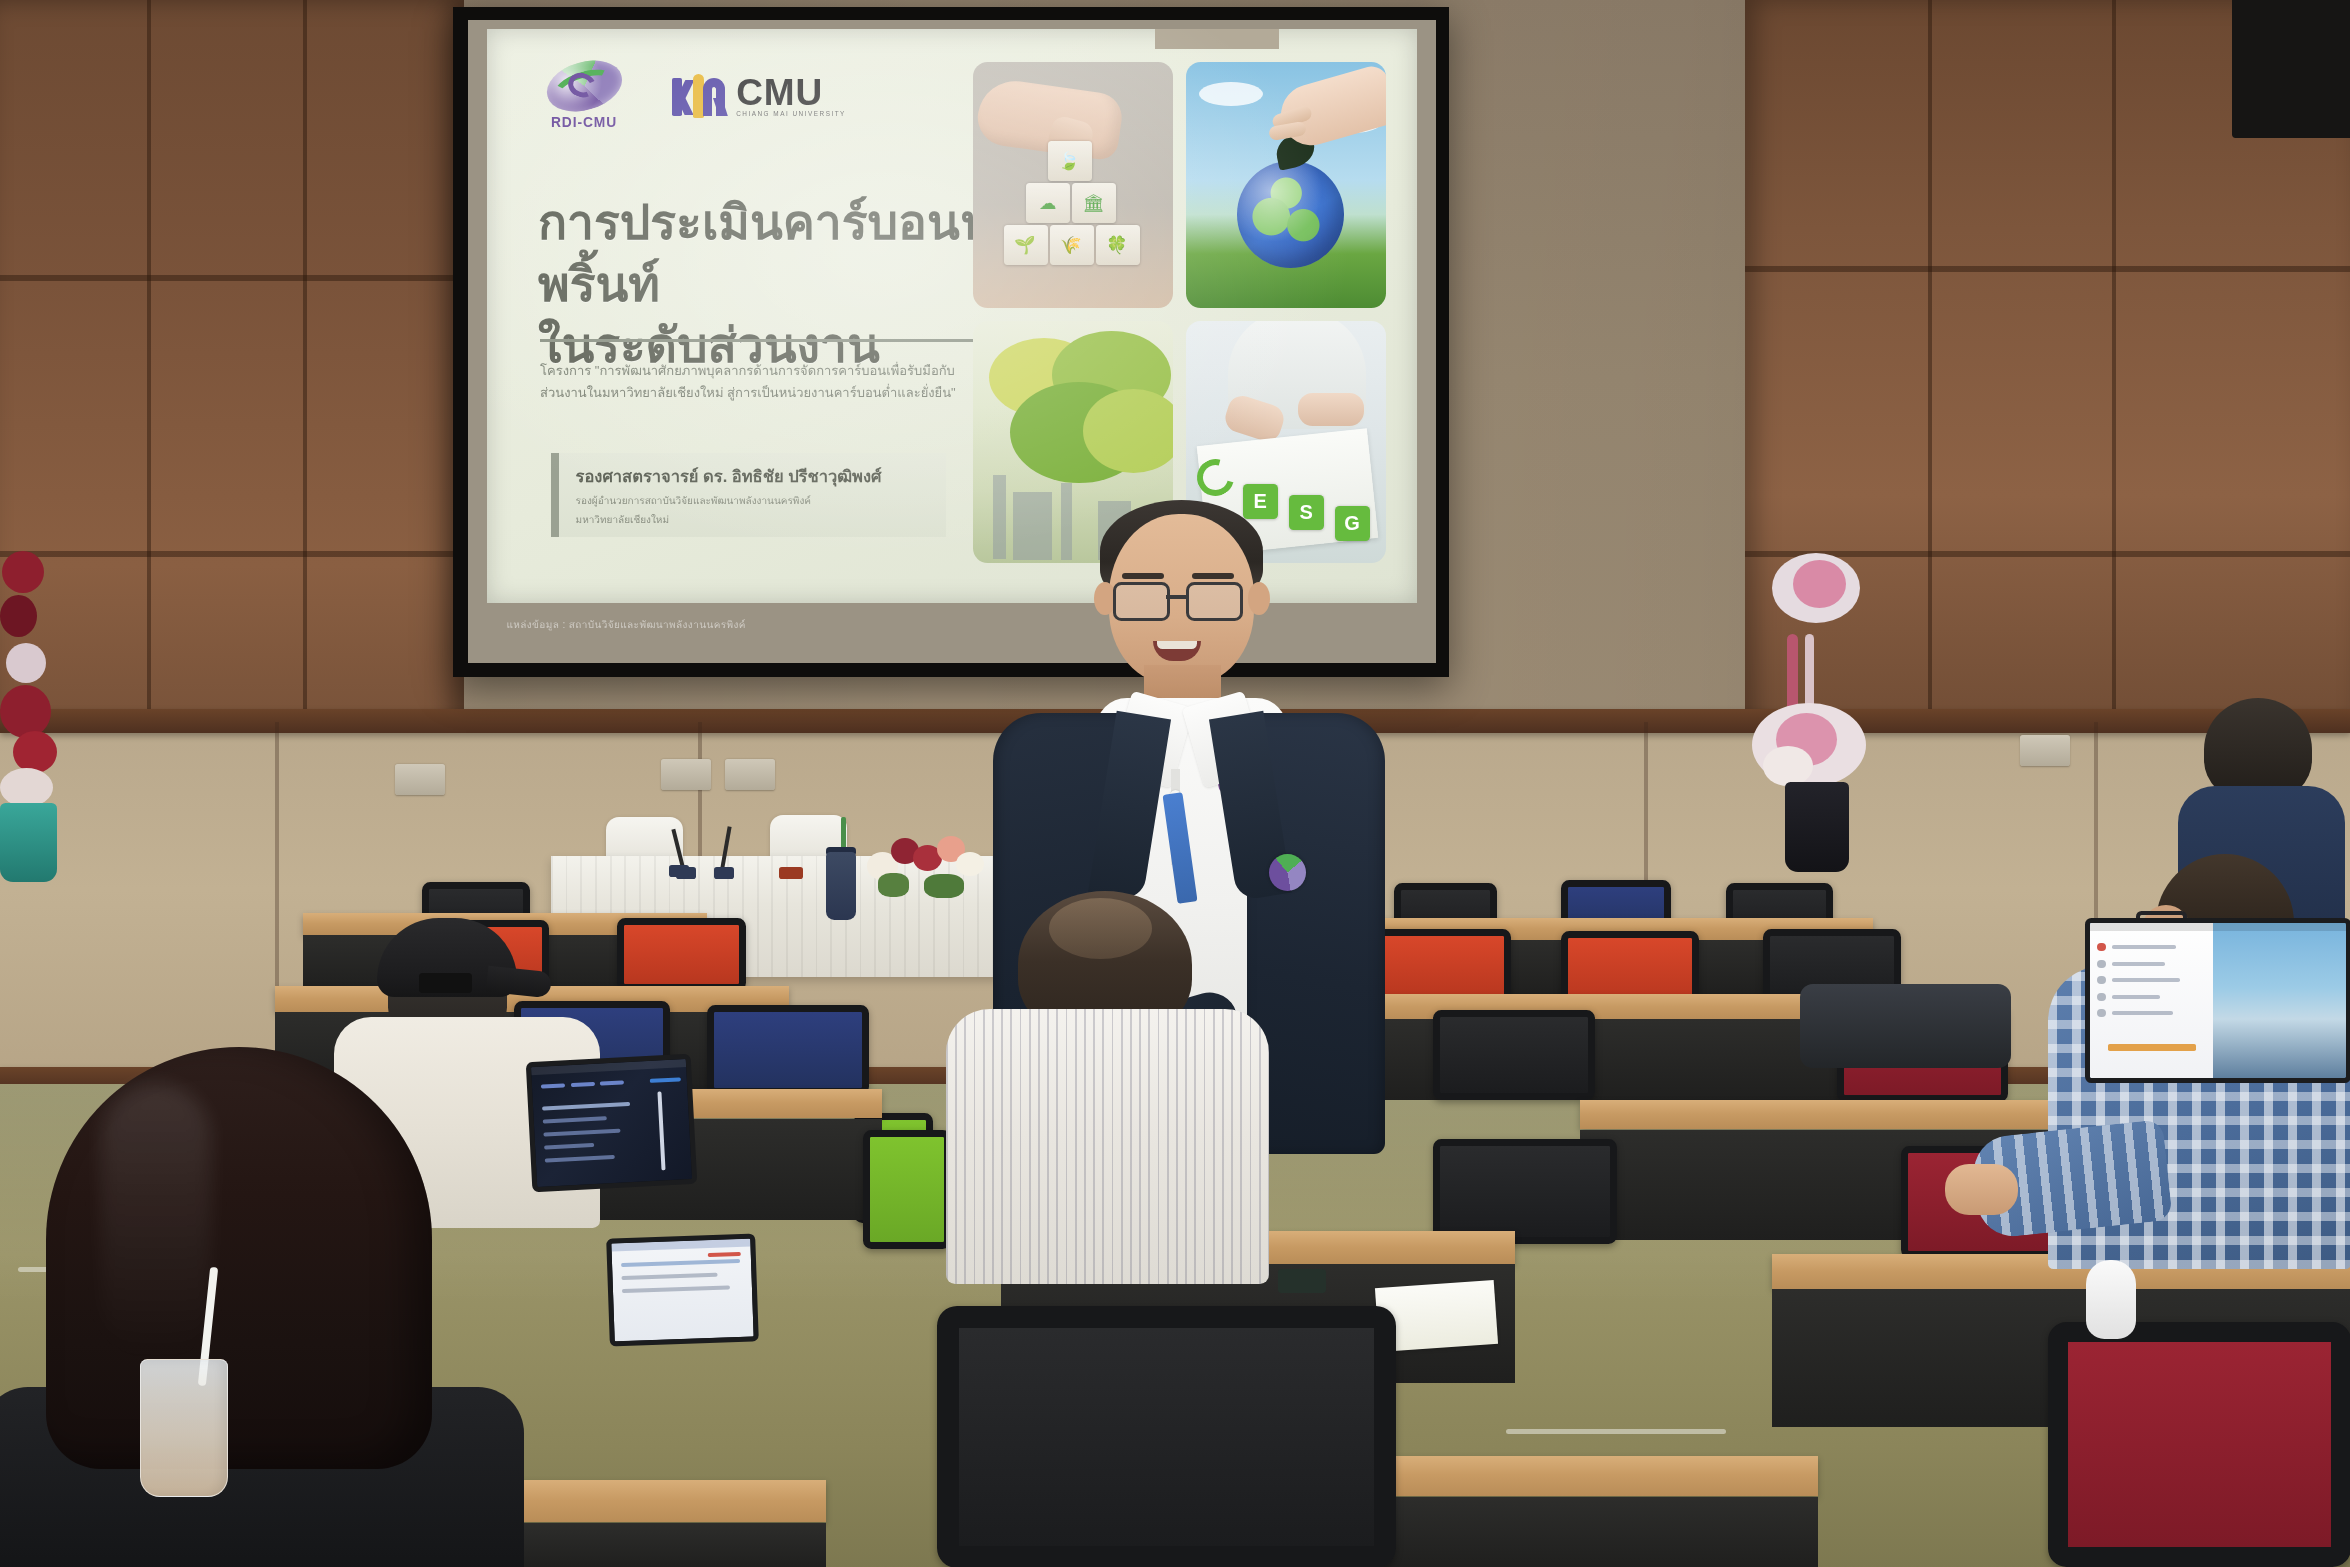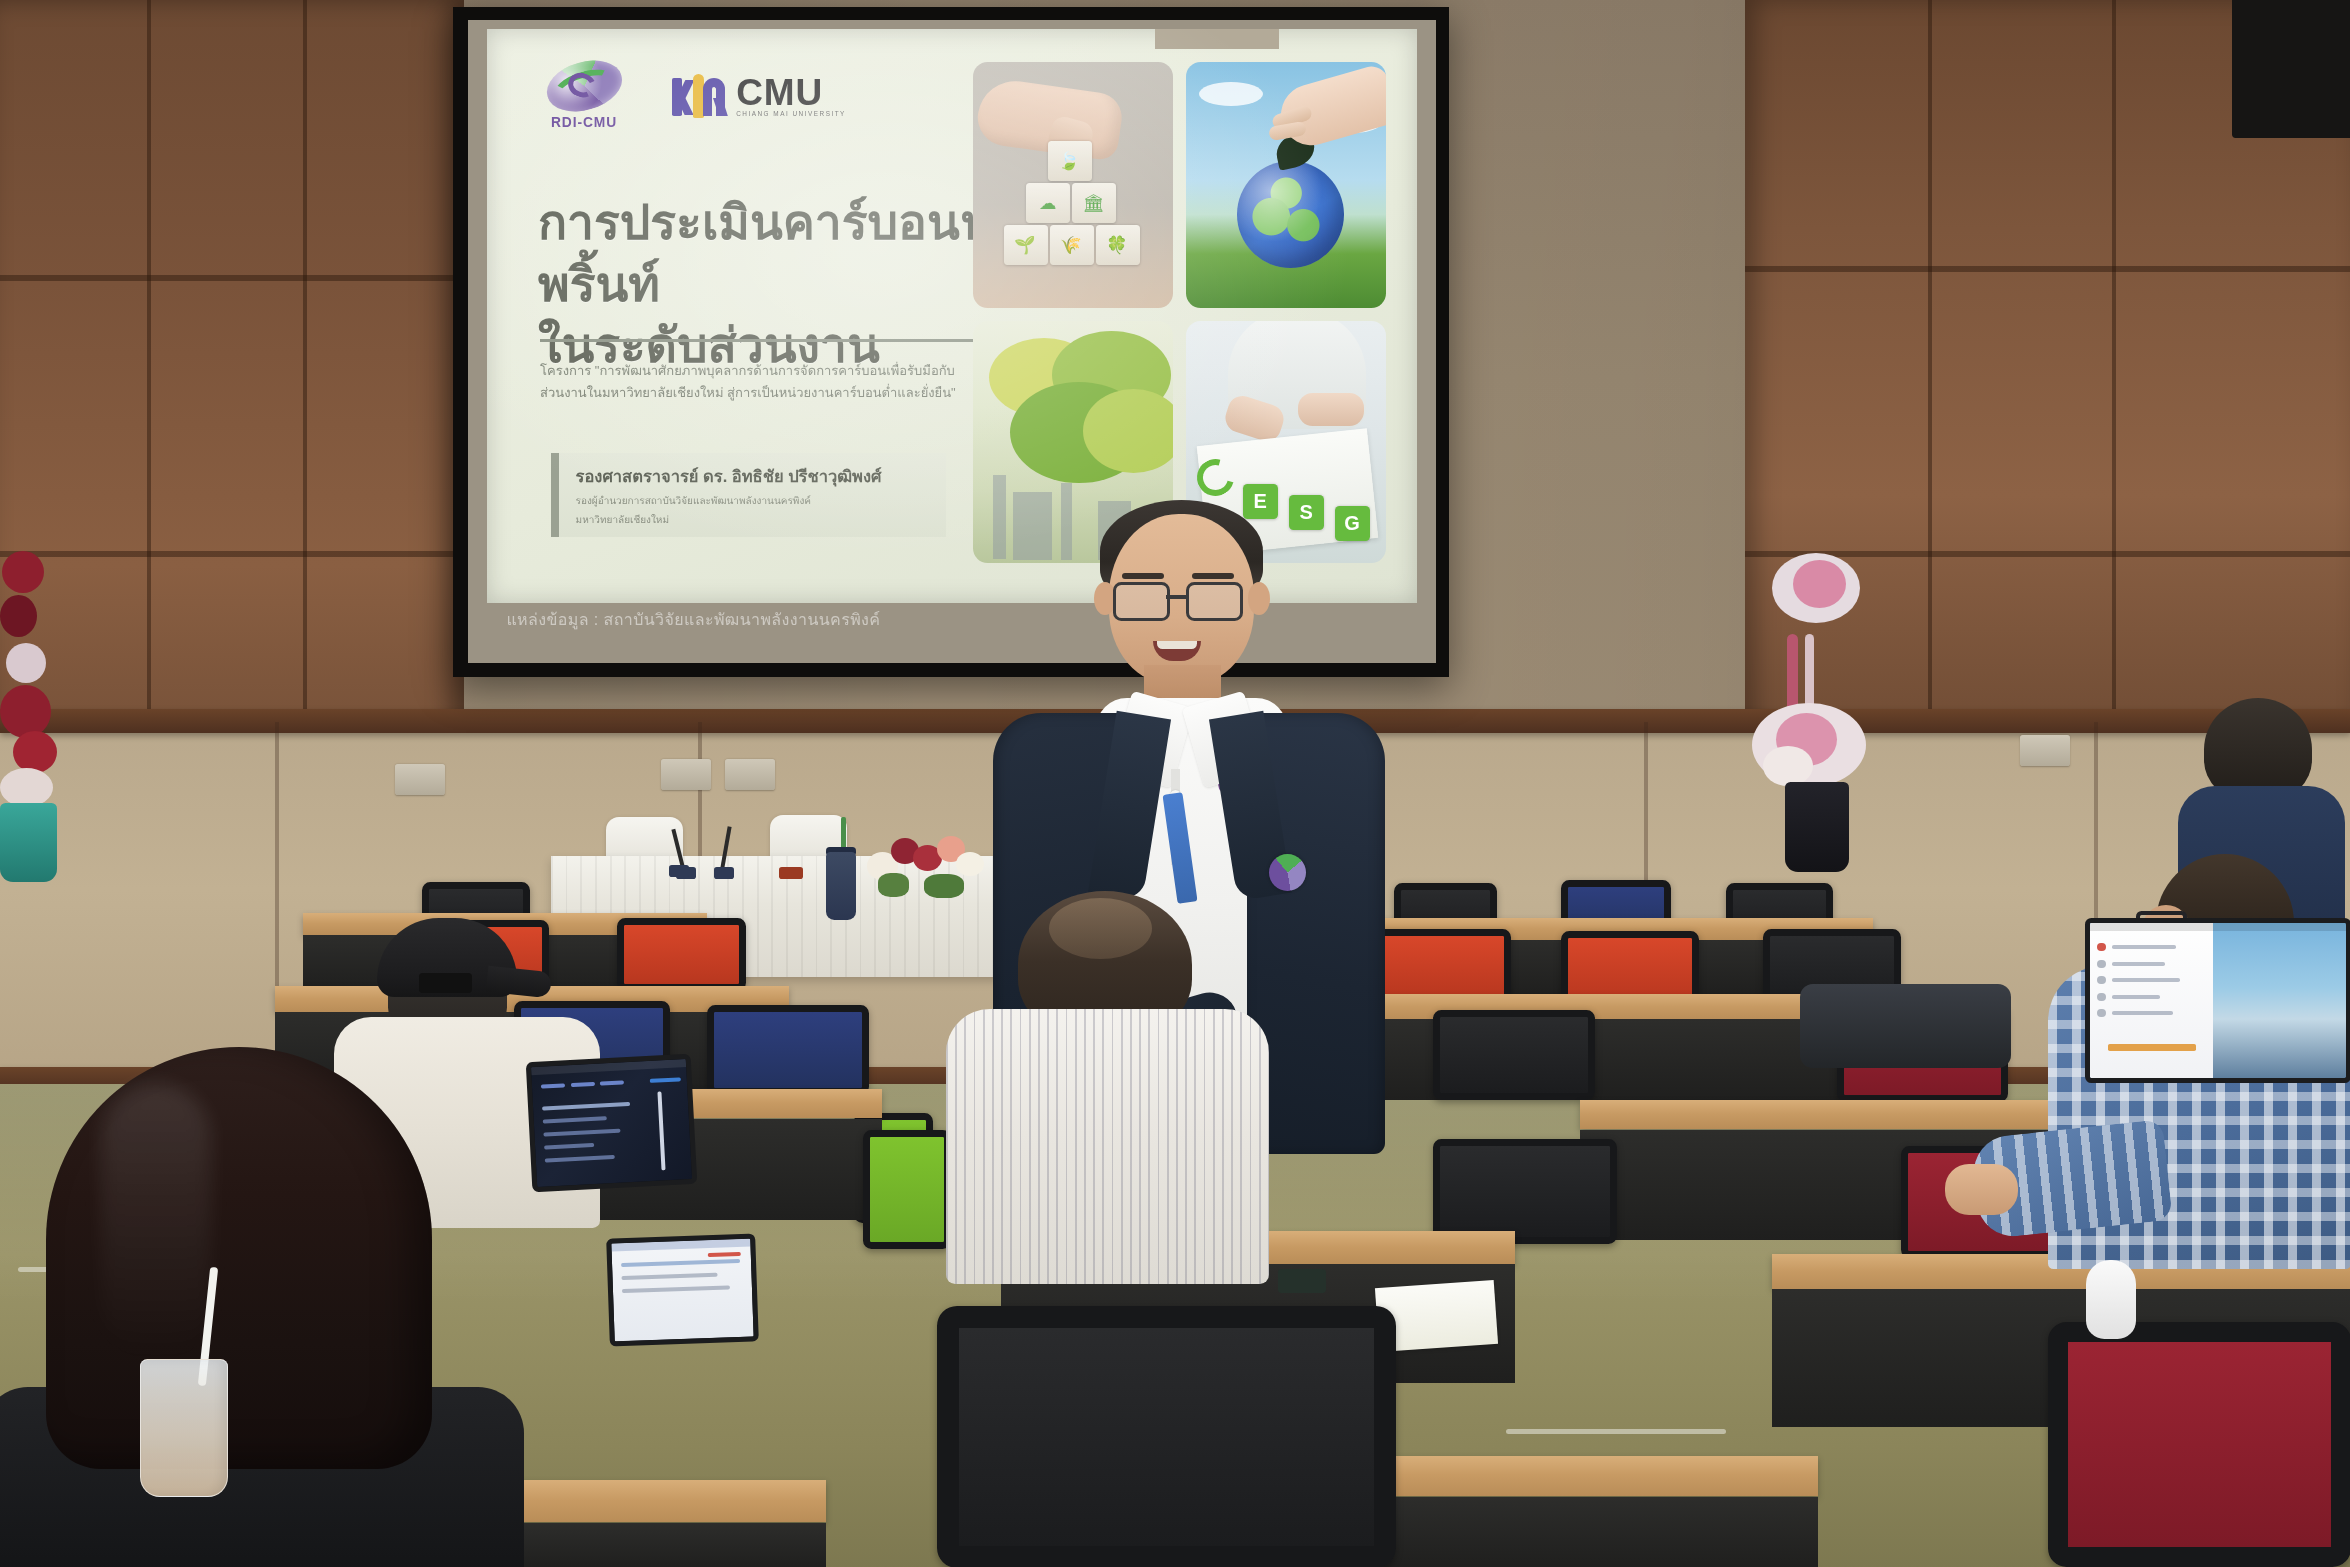--- a/index.html
+++ b/index.html
@@ -89,21 +89,21 @@
     position:absolute; inset:0;
     background:radial-gradient(ellipse at 42% 38%, rgba(255,255,255,.35), rgba(255,255,255,0) 62%);
     pointer-events:none;
   }
   .slide-notch{
     position:absolute; right:138px; top:0; width:124px; height:20px;
     background:#b3aa98;
   }
   .screen-footer{
     position:absolute; left:4%; bottom:31px; width:60%;
-    font-size:16px; color:rgba(255,255,255,.5);
+    font-size:10px; color:rgba(255,255,255,.5);
     letter-spacing:0.4px; white-space:nowrap;
   }
 
   
   .slide-logos{ position:absolute; left:53px; top:33px; display:flex; align-items:center; gap:42px; }
   .logo-rdi{ position:relative; width:88px; height:68px; }
   .rdi-globe{
     position:absolute; left:5.5px; top:0; width:77px; height:48px; border-radius:50%;
     background:
       radial-gradient(circle at 30% 30%, rgba(255,255,255,.9), rgba(255,255,255,0) 55%),

